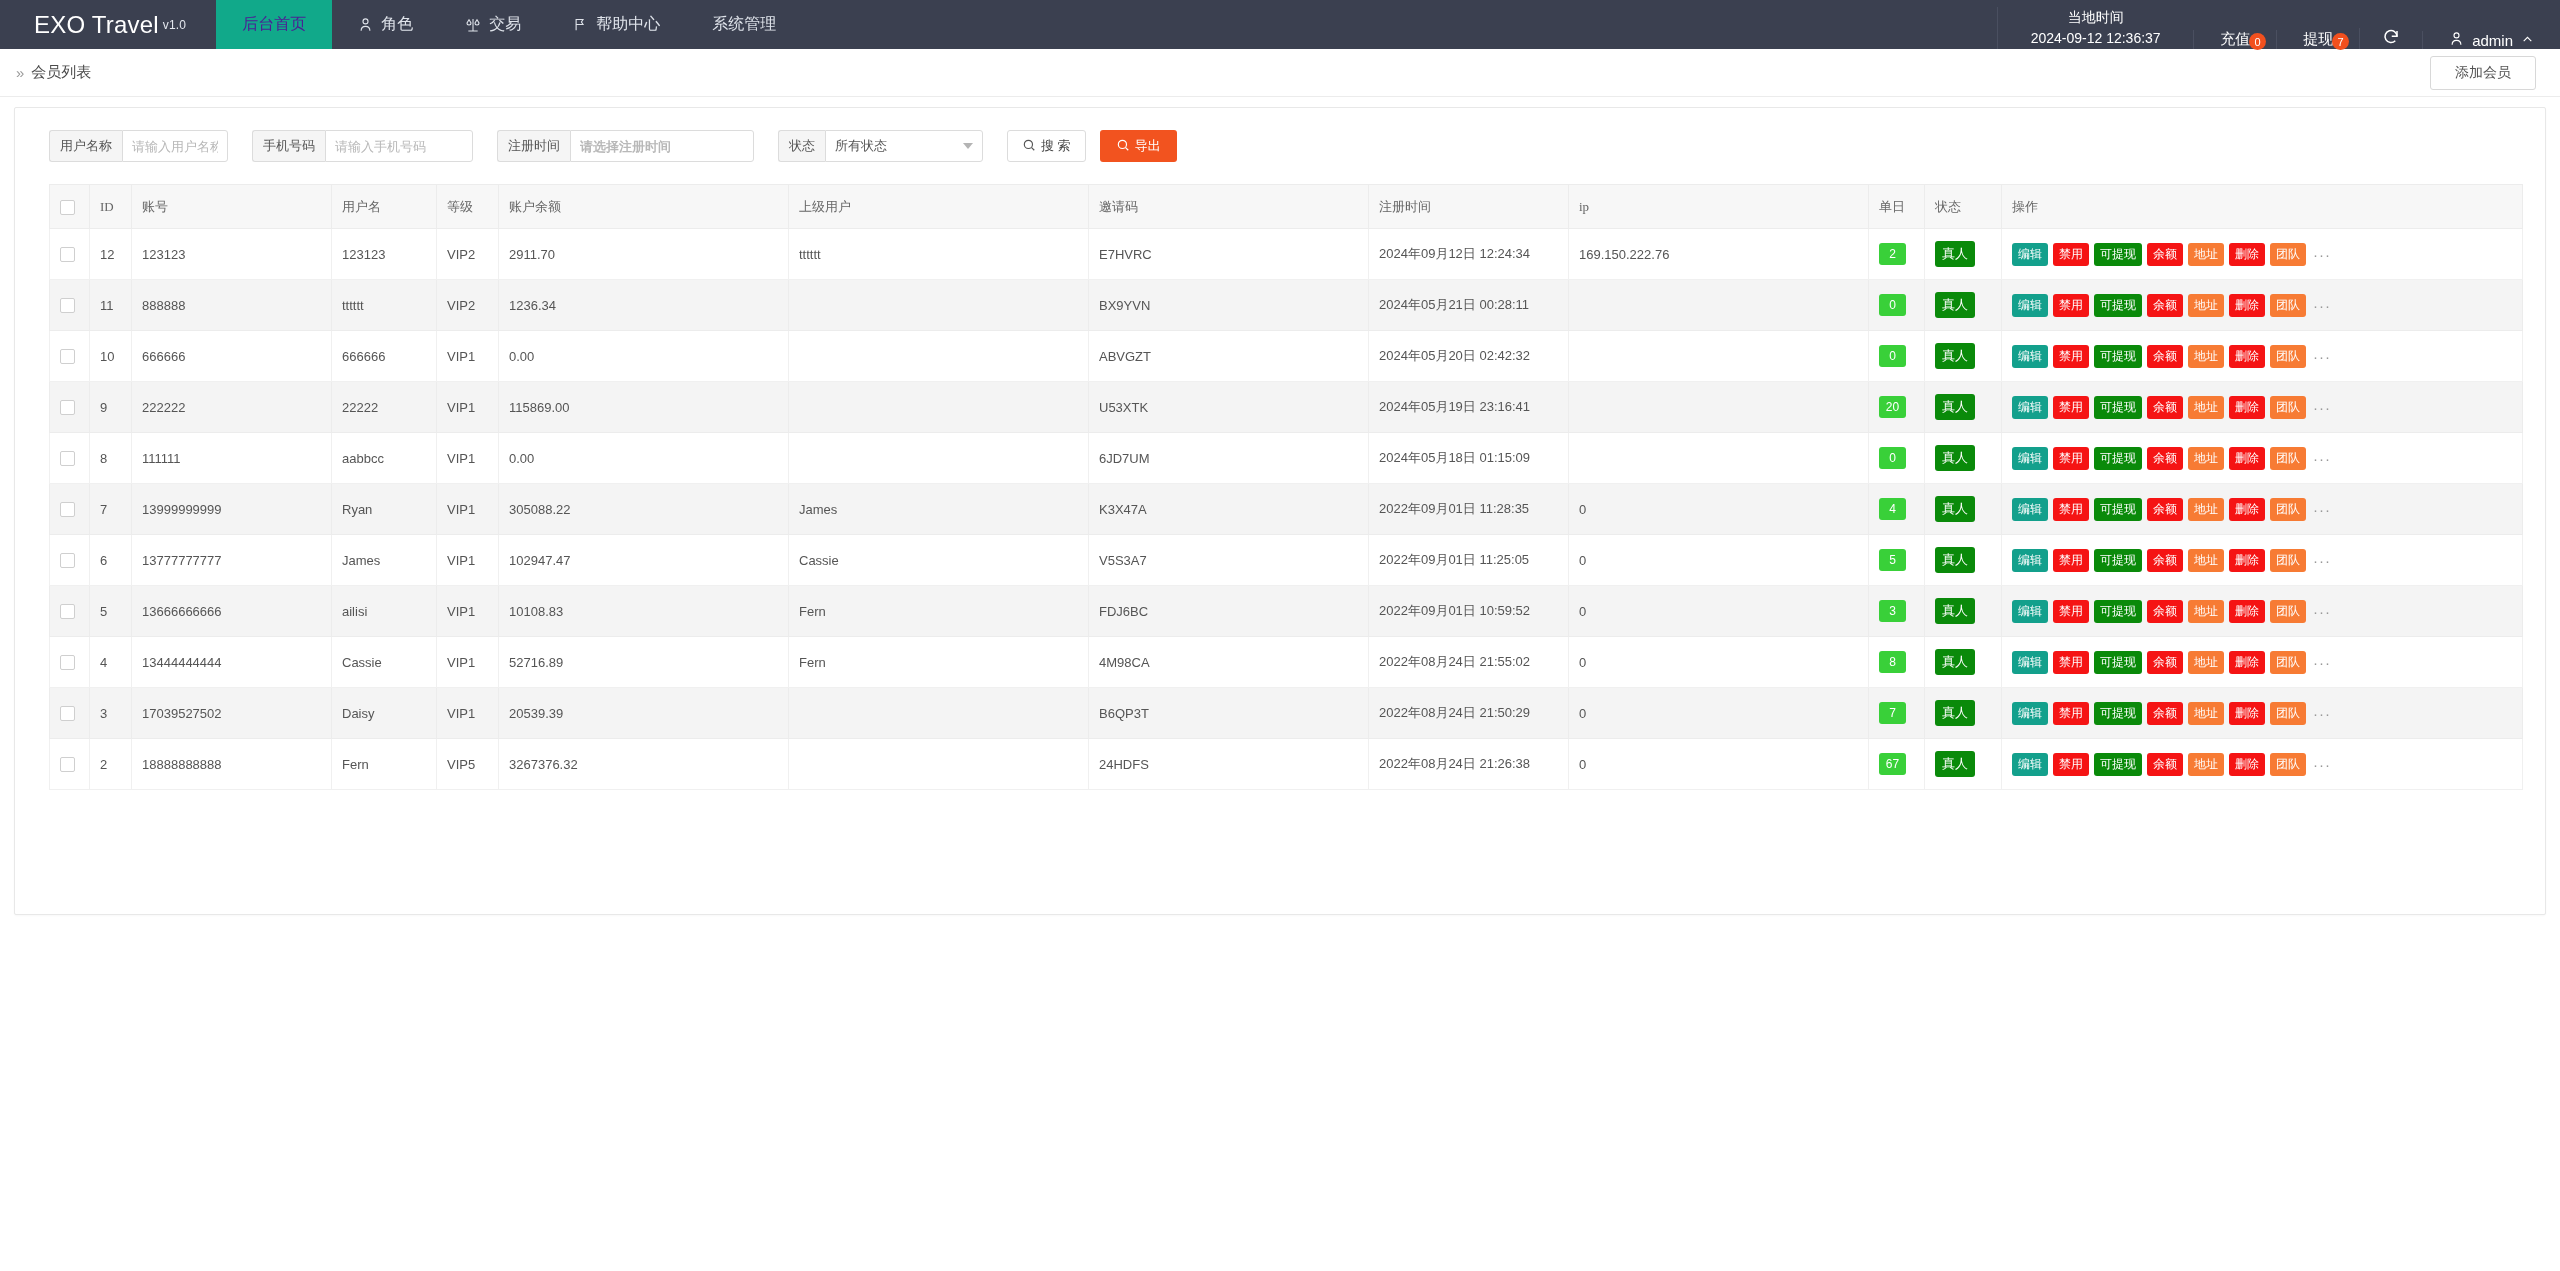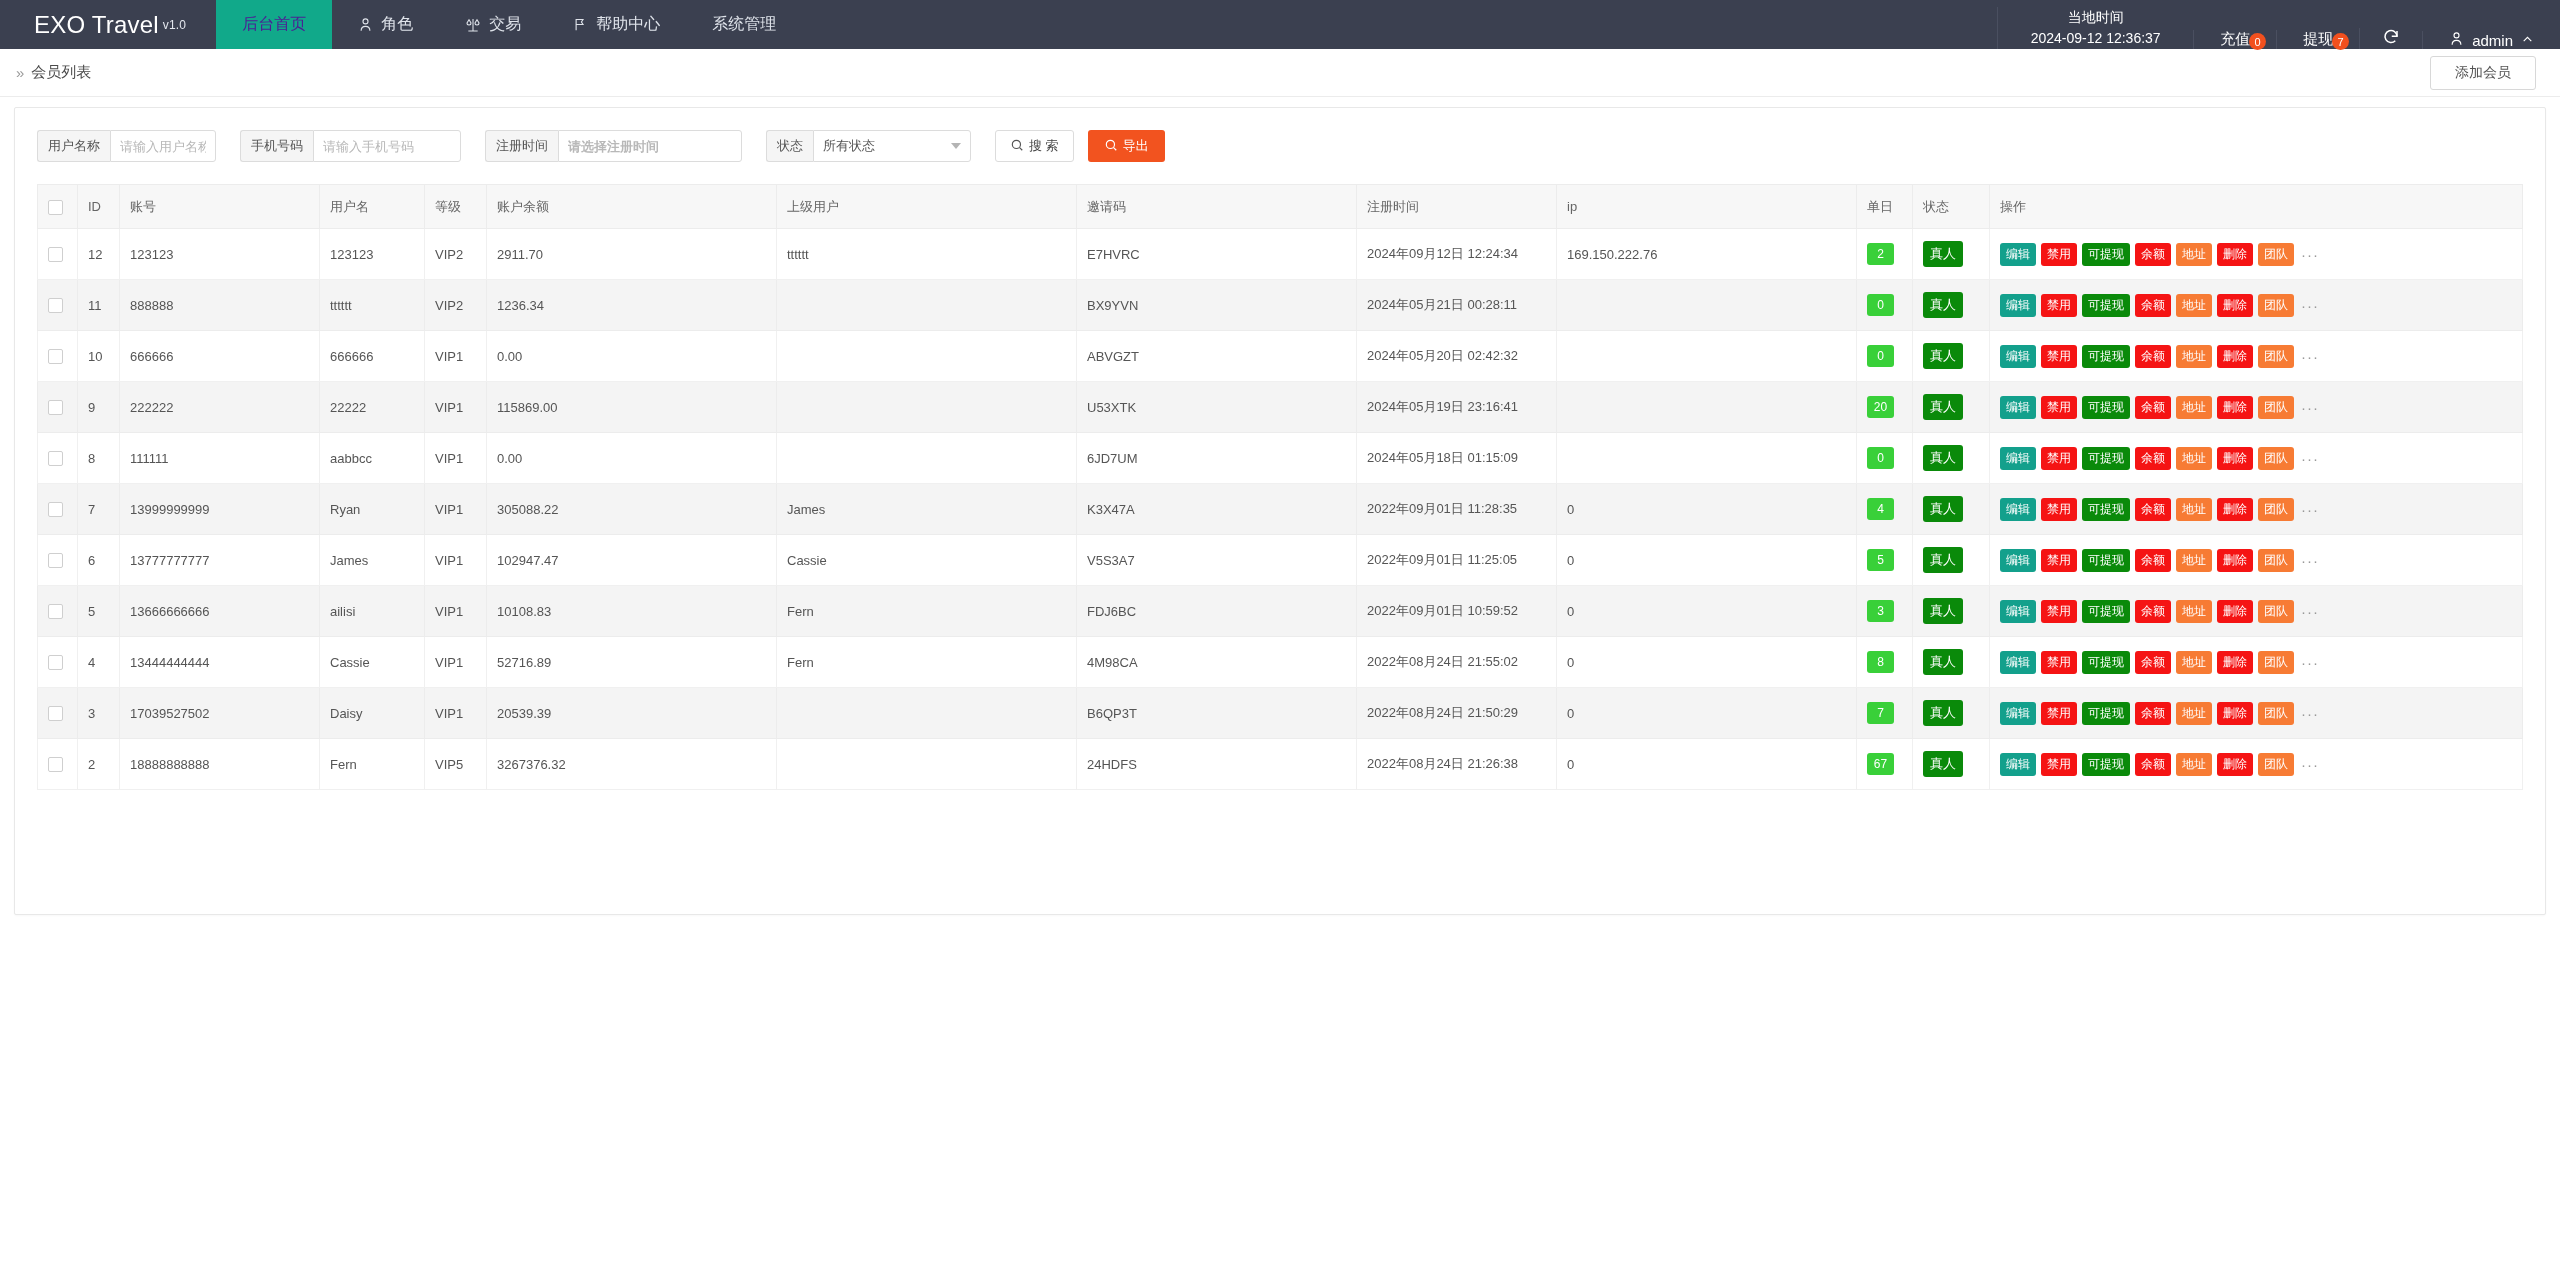--- a/index.html
+++ b/index.html
@@ -108,21 +108,21 @@
     font-family: inherit;
   }
 
   
   .card {
     margin: 10px 14px 0 14px;
     background: #fff;
     border: 1px solid #e8e8e8;
     border-radius: 2px;
     box-shadow: 0 1px 2px rgba(0,0,0,.03);
-    padding: 0 0 8px 0;
+    padding: 0 0 8px 12px;
     height: 808px;
   }
 
   
   .filters {
     display: flex; align-items: center;
     gap: 0;
     padding: 22px 0 22px 22px;
   }
   .fgroup {
@@ -211,20 +211,21 @@
   table.grid th {
     background: #f7f7f7;
     font-weight: normal;
     font-size: 13px;
     color: #666;
     text-align: left;
     padding: 12px 10px;
     border: 1px solid #ececec;
     height: 44px;
     white-space: nowrap;
+    font-family: Liberation Serif, serif;
   }
   table.grid td {
     font-size: 13px;
     color: #555;
     padding: 11px 10px;
     border: 1px solid #f0f0f0;
     height: 51px;
     white-space: nowrap;
     overflow: hidden;
   }

